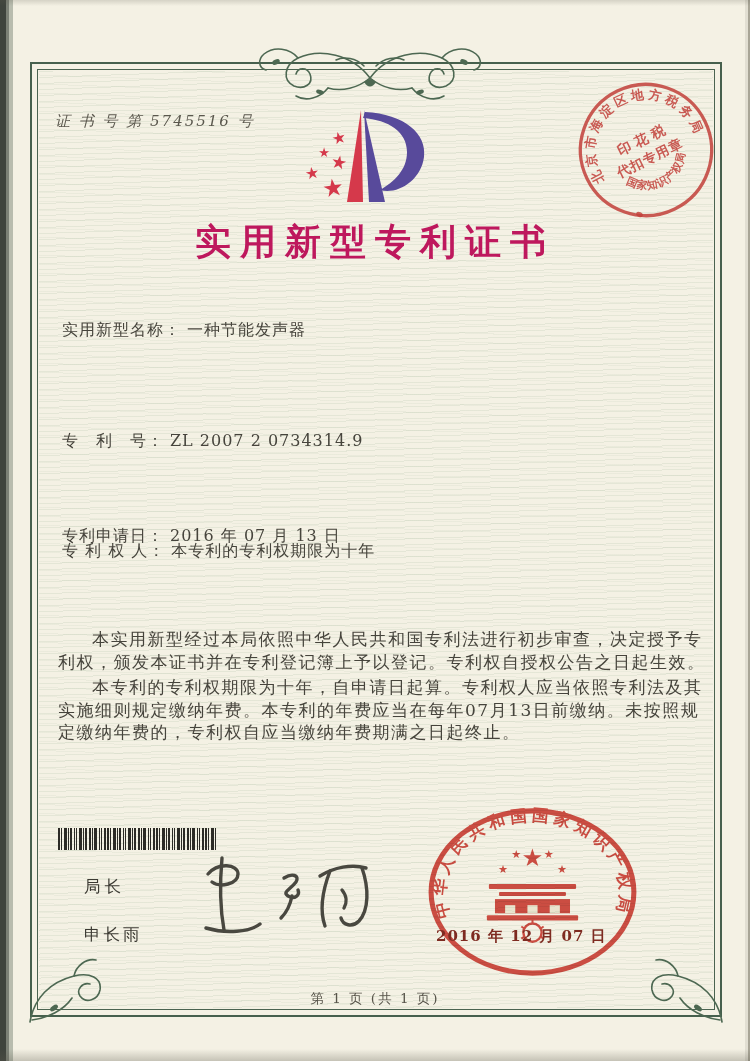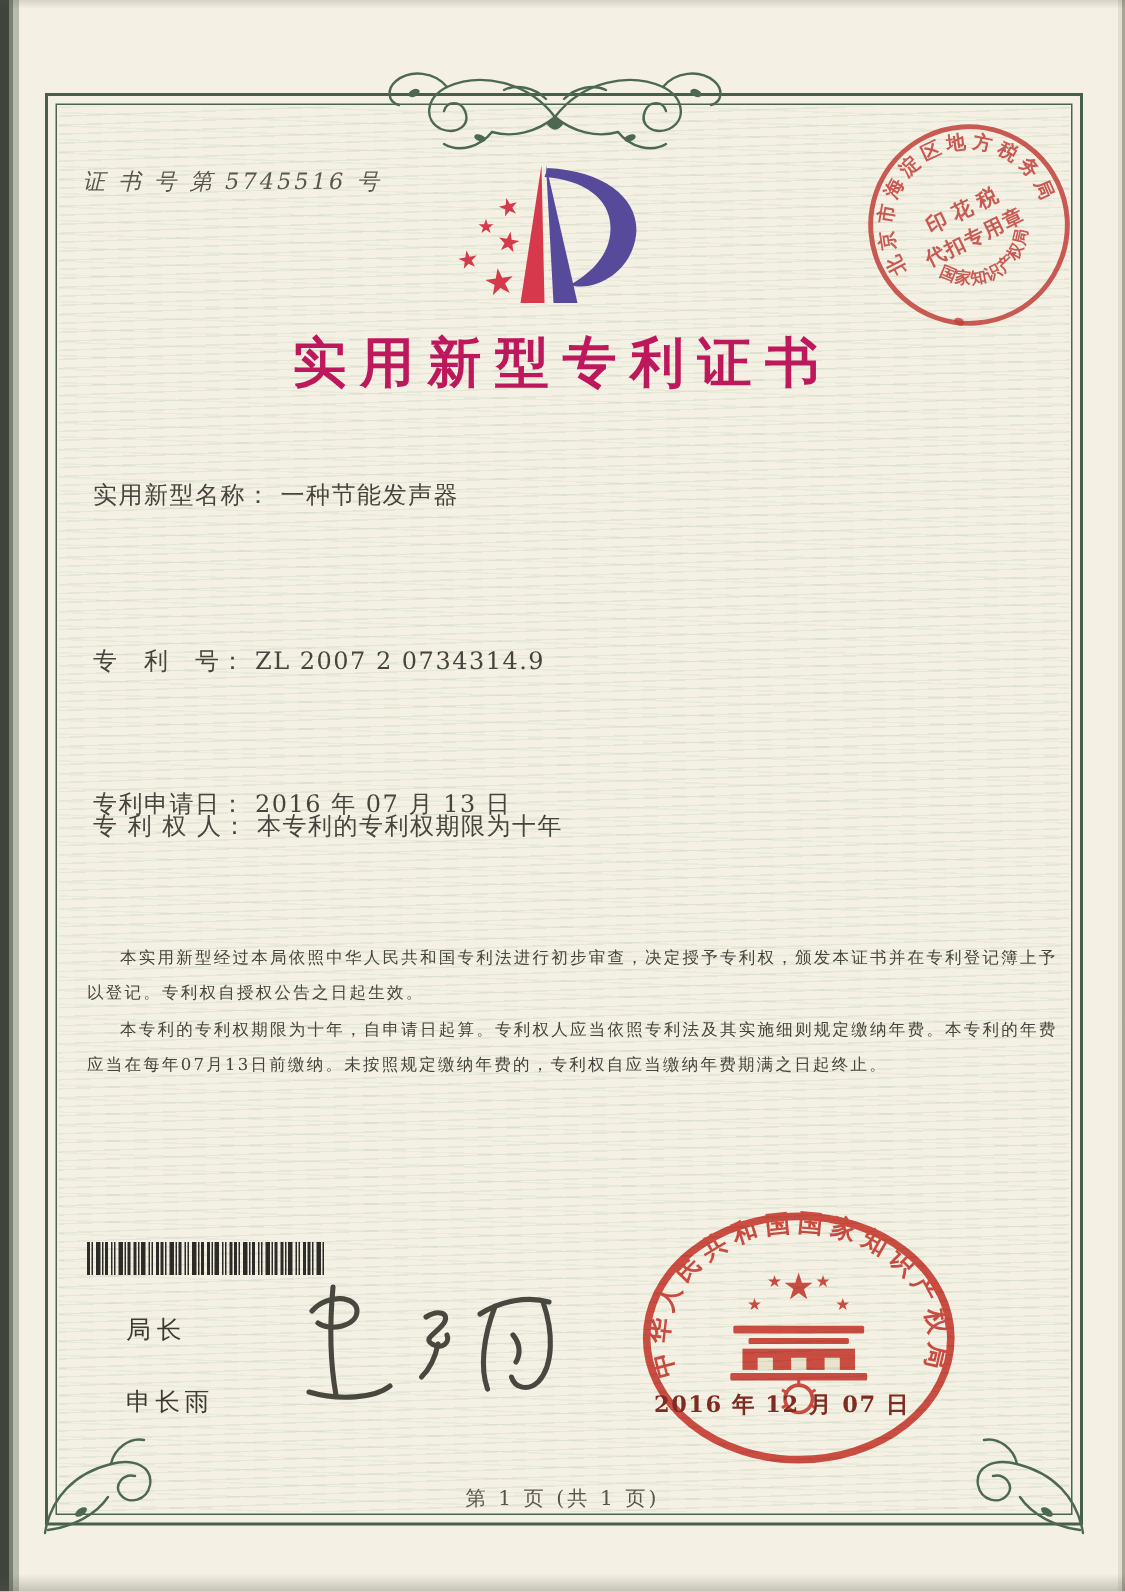--- a/index.html
+++ b/index.html
@@ -23,21 +23,21 @@
       repeating-linear-gradient(178deg,rgba(151,176,146,.17) 0 1px,rgba(0,0,0,0) 1px 6px),
       repeating-linear-gradient(182deg,rgba(151,176,146,.10) 0 1px,rgba(0,0,0,0) 1px 9px);}
   
   .cert-no{left:55px;top:112px;font-size:15px;letter-spacing:2px;color:#5a574d;font-style:italic;}
   .title{left:0;top:218px;width:100%;text-align:center;font-size:36px;font-weight:700;
          letter-spacing:9px;color:#be185d;}
   .field-row{left:62px;width:640px;font-size:16px;color:#46443c;}
   .f-label{letter-spacing:1px;}
   .f-value{margin-left:6px;letter-spacing:1px;}
   .body-text{left:58px;top:628px;width:648px;}
-  .body-text p{margin:0 0 3px 0;text-indent:2em;font-size:11px;line-height:22.5px;
+  .body-text p{margin:0 0 3px 0;text-indent:2em;font-size:17px;line-height:22.5px;
                letter-spacing:1.5px;color:#46443c;}
   .sig-title{left:84px;top:876px;font-size:16.5px;letter-spacing:4px;color:#3c3a33;}
   .sig-name{left:84px;top:924px;font-size:16.5px;letter-spacing:3px;color:#3c3a33;}
   .seal-date{left:436px;top:927px;width:190px;font-size:15px;font-weight:700;
              letter-spacing:1px;color:#7e2b21;}
   .footer{left:0;top:990px;width:100%;text-align:center;font-size:13.5px;
           letter-spacing:2px;color:#57544a;}
   
   .barcode{left:58px;top:828px;height:22px;display:flex;align-items:stretch;}
   .barcode i{display:block;background:#2c2b26;margin-right:1px;}

